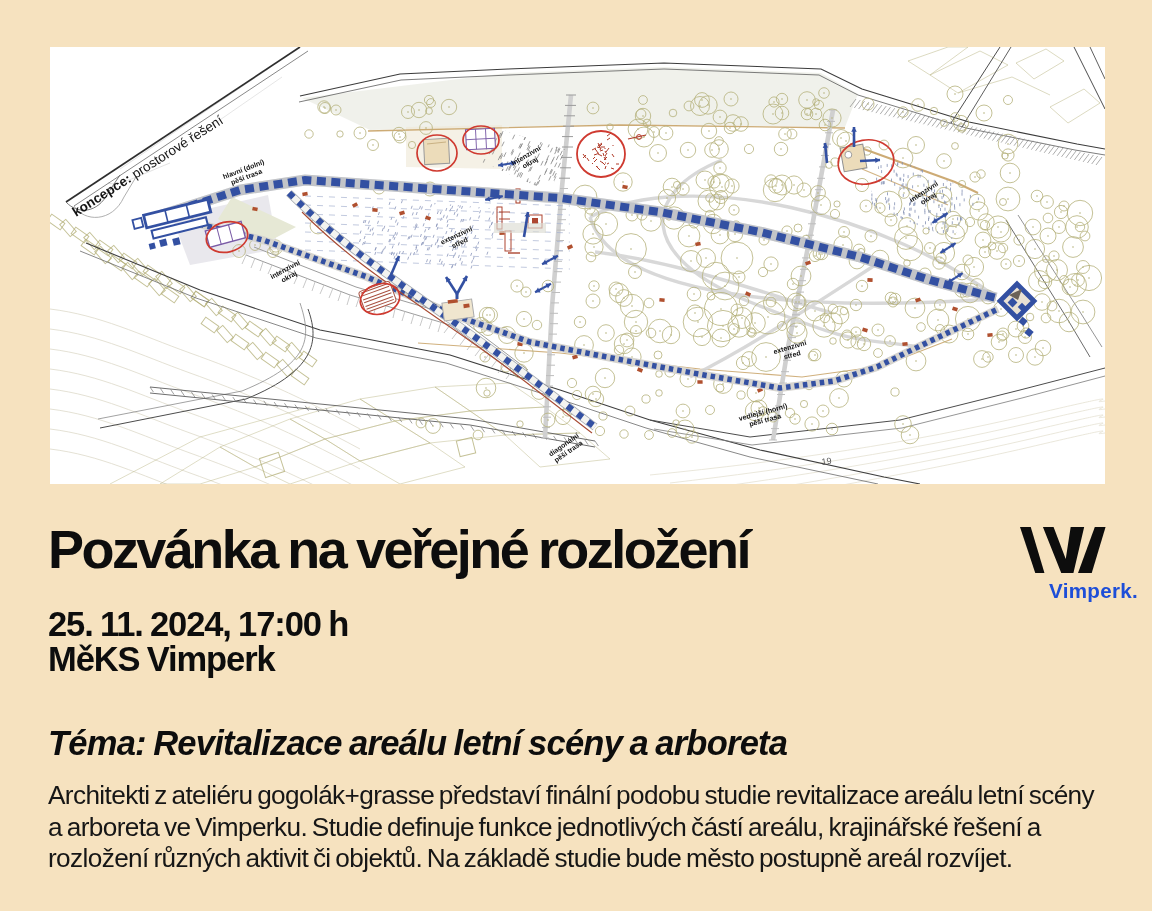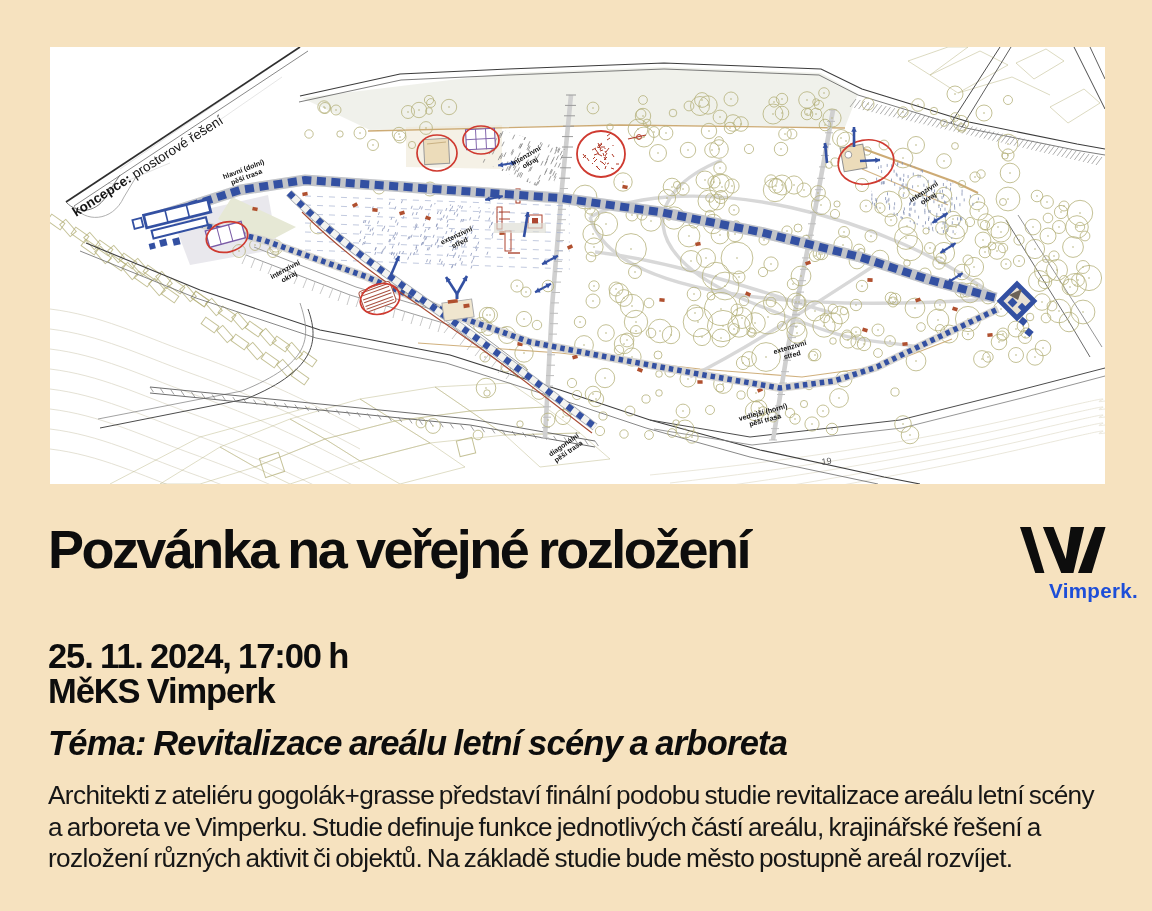--- a/index.html
+++ b/index.html
@@ -2196,17 +2196,17 @@
 <div class="abs" style="left:1020px;top:527px;width:85px;height:46px;">
 <svg width="87" height="46" viewBox="0 0 85 46" preserveAspectRatio="none" xmlns="http://www.w3.org/2000/svg">
 <polygon points="0,0 10.5,0 23.9,46 14.9,46" fill="#0d0d0d"></polygon>
 <polygon points="22.4,0 32.8,0 44.7,32 49.5,0 62.7,0 52.2,46 40.3,46" fill="#0d0d0d"></polygon>
 <polygon points="73.1,0 83.6,0 70.1,46 56.7,46" fill="#0d0d0d"></polygon>
 </svg>
 </div>
 
 <div class="abs" style="left:1034px;top:579px;width:87px;text-align:center;font-size:20.6px;font-weight:bold;color:#1d4ed8;letter-spacing:0.3px;margin-left:15px;">Vimperk.</div>
 
-<div class="abs" style="left:48px;top:607px;font-size:34.5px;font-weight:bold;color:#0d0d0d;line-height:34.5px;letter-spacing:-1.1px;word-spacing:-1.2px;margin-top:32px;">25. 11. 2024, 17:00 h<br>MěKS Vimperk</div>
+<div class="abs" style="left:48px;top:607px;font-size:34.5px;font-weight:bold;color:#0d0d0d;line-height:34.5px;letter-spacing:-1.1px;word-spacing:-1.2px;">25. 11. 2024, 17:00 h<br>MěKS Vimperk</div>
 
 <div class="abs" style="left:48px;top:724px;font-size:34.5px;font-weight:bold;color:#0d0d0d;letter-spacing:-0.75px;word-spacing:-1.5px;font-style:italic;">Téma: Revitalizace areálu letní scény a arboreta</div>
 
 <div class="abs" style="left:48px;top:780px;font-size:26.2px;color:#161616;line-height:31.5px;letter-spacing:-0.62px;word-spacing:-1.9px;white-space:nowrap;">Architekti z ateliéru gogolák+grasse představí finální podobu studie revitalizace areálu letní scény<br>a arboreta ve Vimperku. Studie definuje funkce jednotlivých částí areálu, krajinářské řešení a<br>rozložení různých aktivit či objektů. Na základě studie bude město postupně areál rozvíjet.</div>
 
 </body></html>

